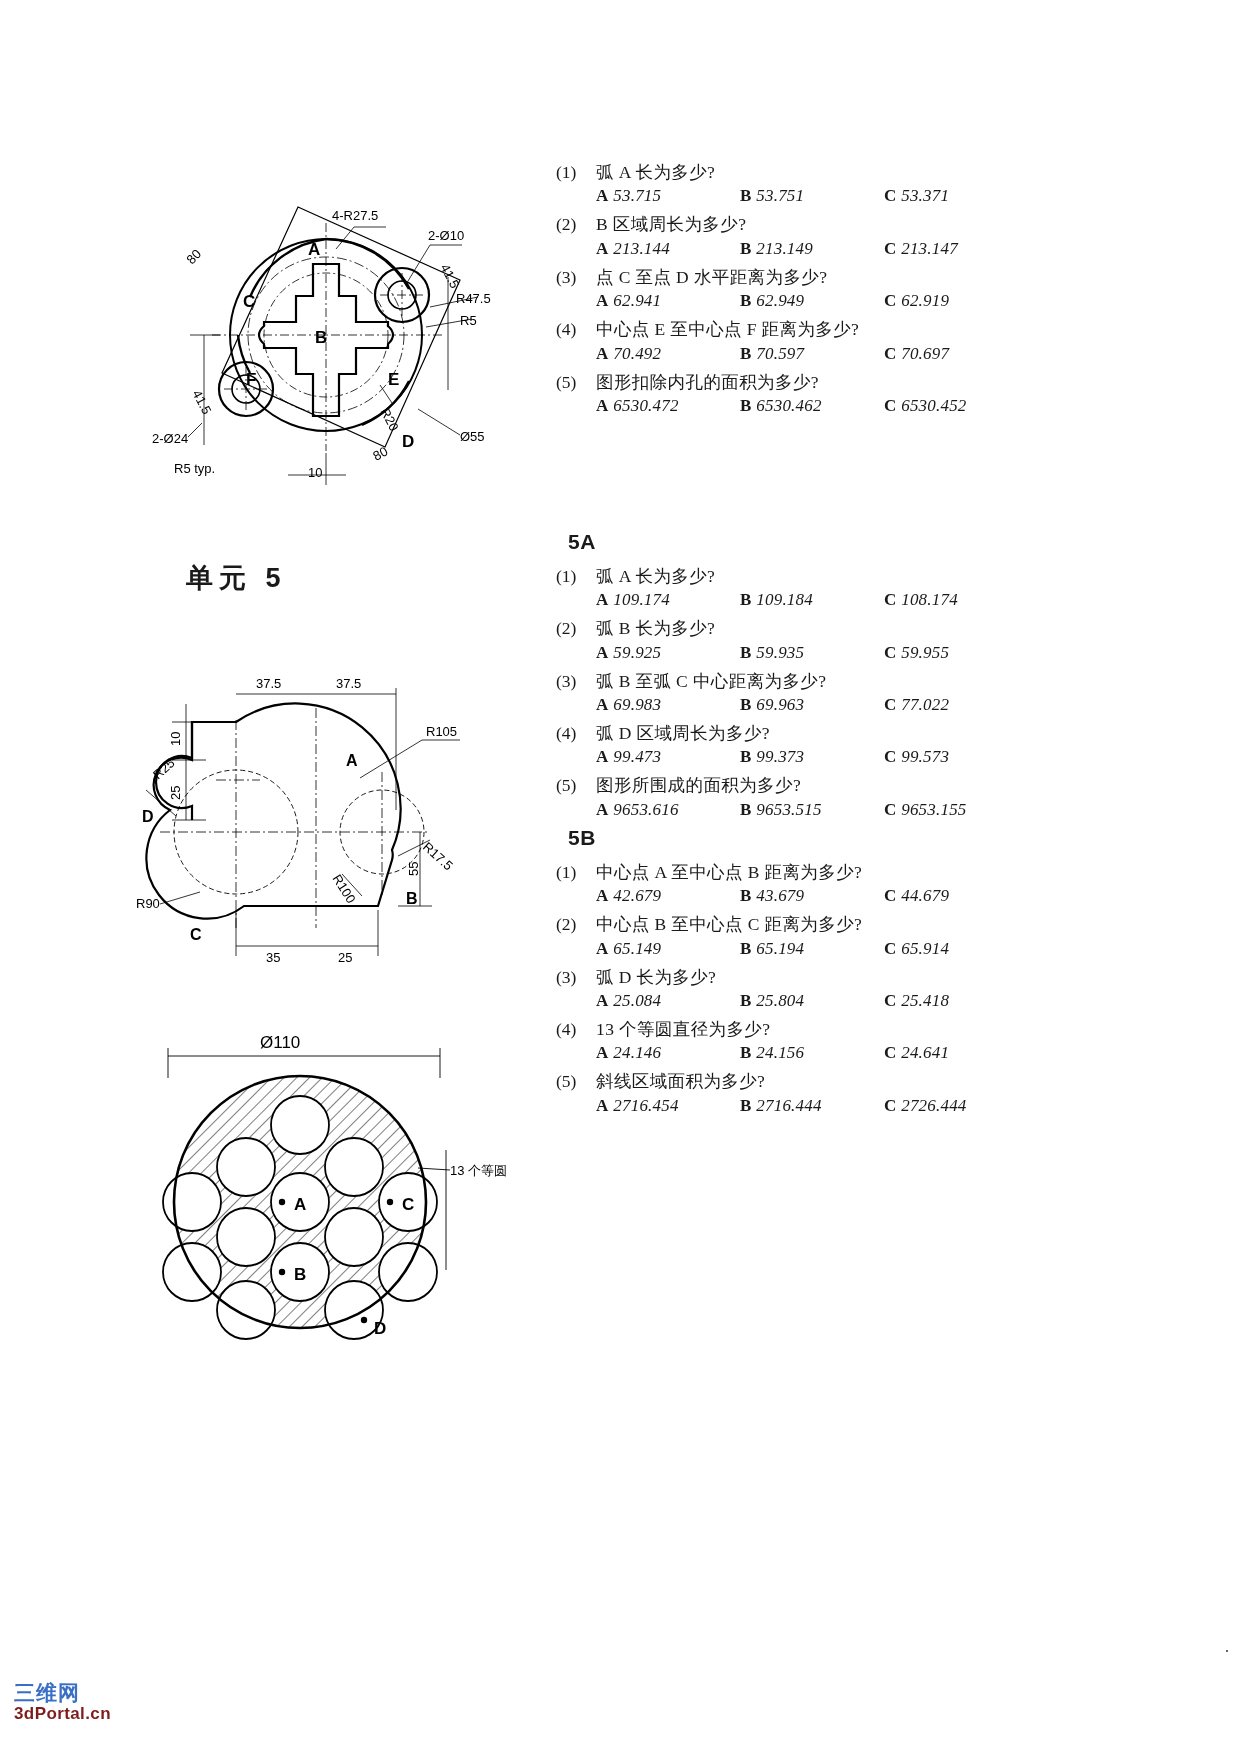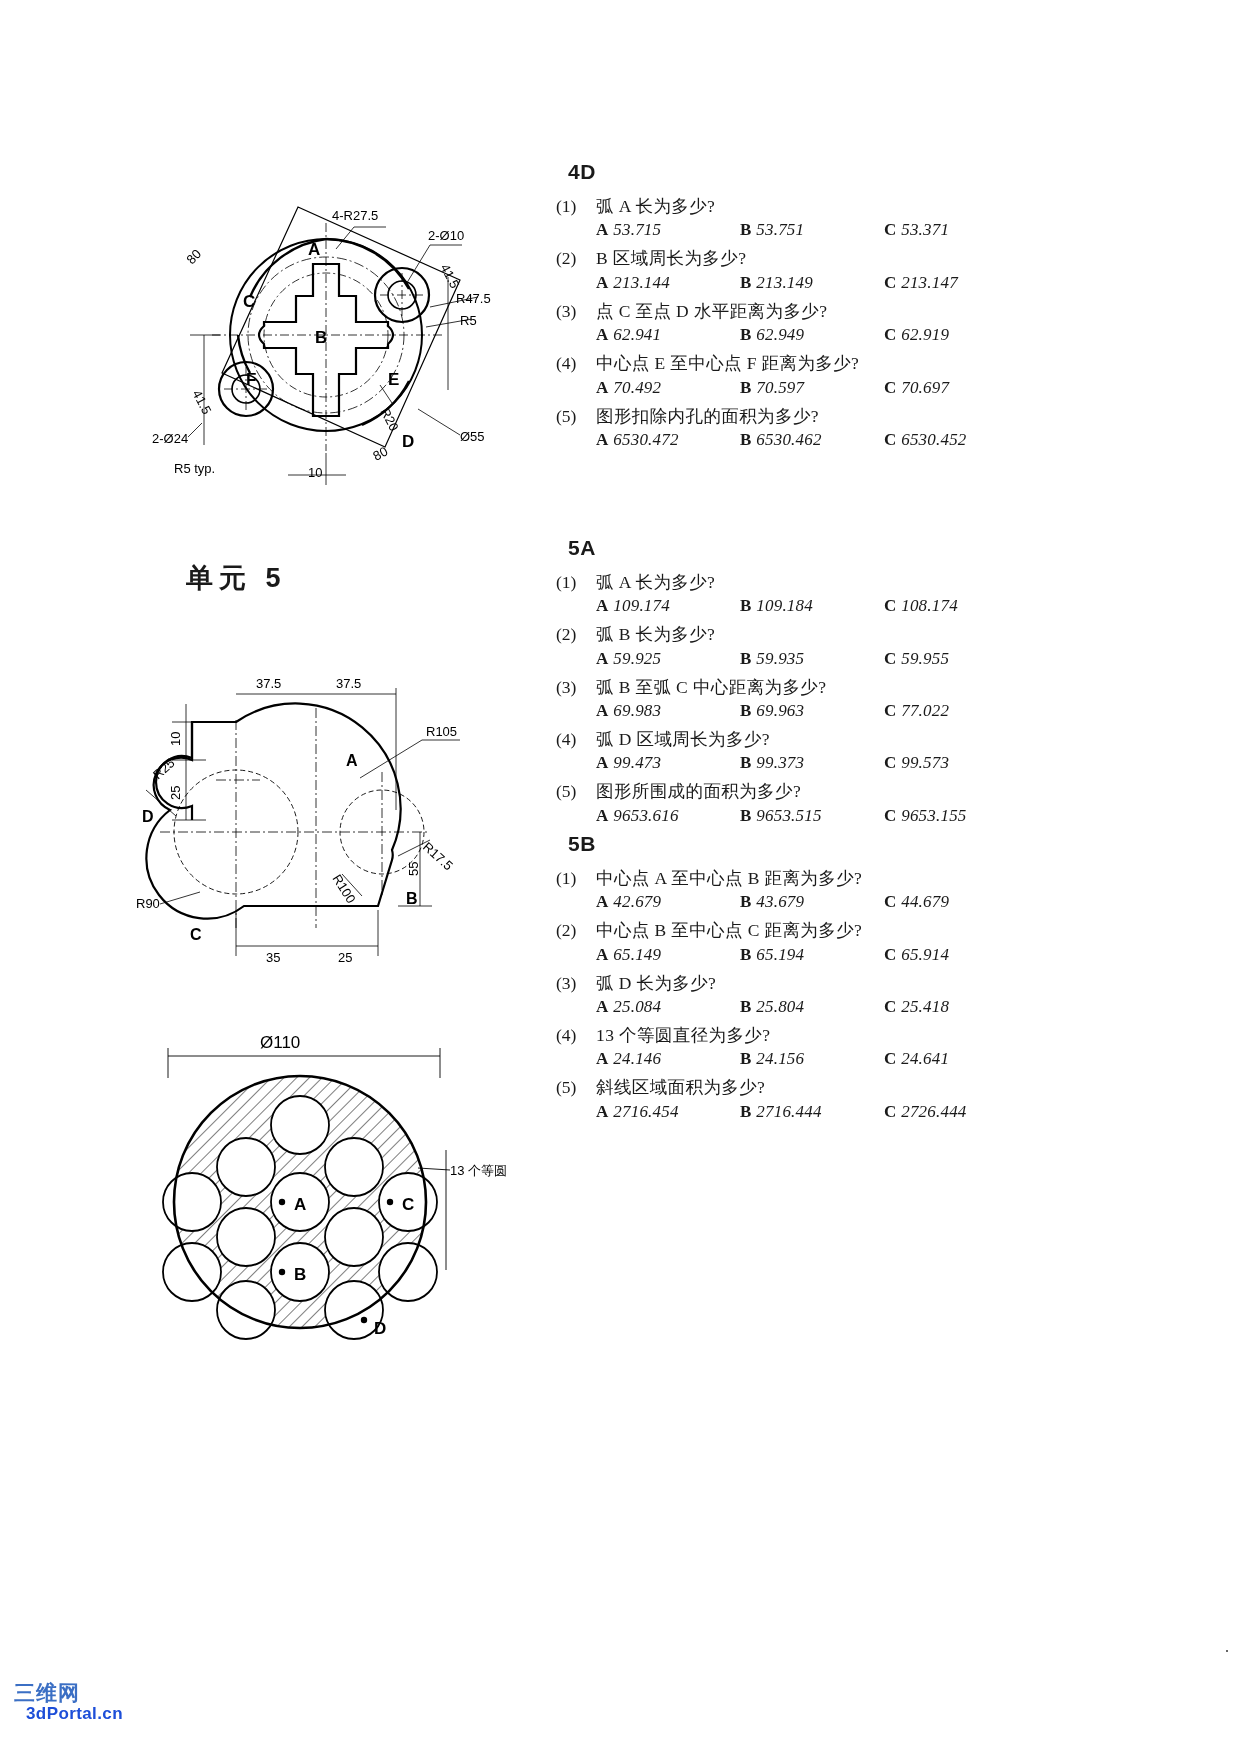--- a/index.html
+++ b/index.html
@@ -51,21 +51,21 @@
 
   
   .wm{position:absolute;left:14px;top:1682px;}
   .wm-cn{
     font-family:"Liberation Sans",sans-serif;
     font-weight:bold;font-size:21px;color:#3b6fc4;letter-spacing:1px;
     line-height:1.05;
   }
   .wm-en{
     font-family:"Liberation Sans",sans-serif;
-    font-weight:bold;font-size:17px;color:#1d4ed8;letter-spacing:.4px;margin-left:12px;
+    font-weight:bold;font-size:17px;color:#7f1d1d;letter-spacing:.4px;
   }
   .edge-tick{position:absolute;right:12px;top:1650px;width:2px;height:2px;background:#666;}
 </style>
 </head>
 <body>
 
 <div class="page">
 
   <div class="dwg" id="dwg-4d">
     <svg width="400" height="330" viewBox="0 0 400 330">
@@ -292,21 +292,20 @@
         <text x="252" y="190" font-size="17" font-weight="bold">C</text>
         <text x="224" y="314" font-size="17" font-weight="bold">D</text>
         <text x="300" y="155" font-size="13" font-family="'Liberation Sans', sans-serif">13 个等圆</text>
       </g>
     </svg>
   </div>
 
   <div class="qcol">
 
     <div>
-      <div class="sec-head">4D</div>
 
       <div class="qitem">
         <div class="qline">
           <span class="qnum">(1)</span>
           <span class="qtext">弧 A 长为多少?</span>
         </div>
         <div class="opts">
           <span class="opt o1">
               <span class="optk">A</span>
               <span class="optv">53.715</span>
@@ -400,21 +399,21 @@
               <span class="optv">6530.462</span>
             </span>
           <span class="opt o3">
               <span class="optk">C</span>
               <span class="optv">6530.452</span>
             </span>
         </div>
       </div>
     </div>
 
-    <div style="margin-top:86px;">
+    <div style="margin-top:114px;">
       <div class="sec-head">5A</div>
 
       <div class="qitem">
         <div class="qline">
           <span class="qnum">(1)</span>
           <span class="qtext">弧 A 长为多少?</span>
         </div>
         <div class="opts">
           <span class="opt o1">
               <span class="optk">A</span>

